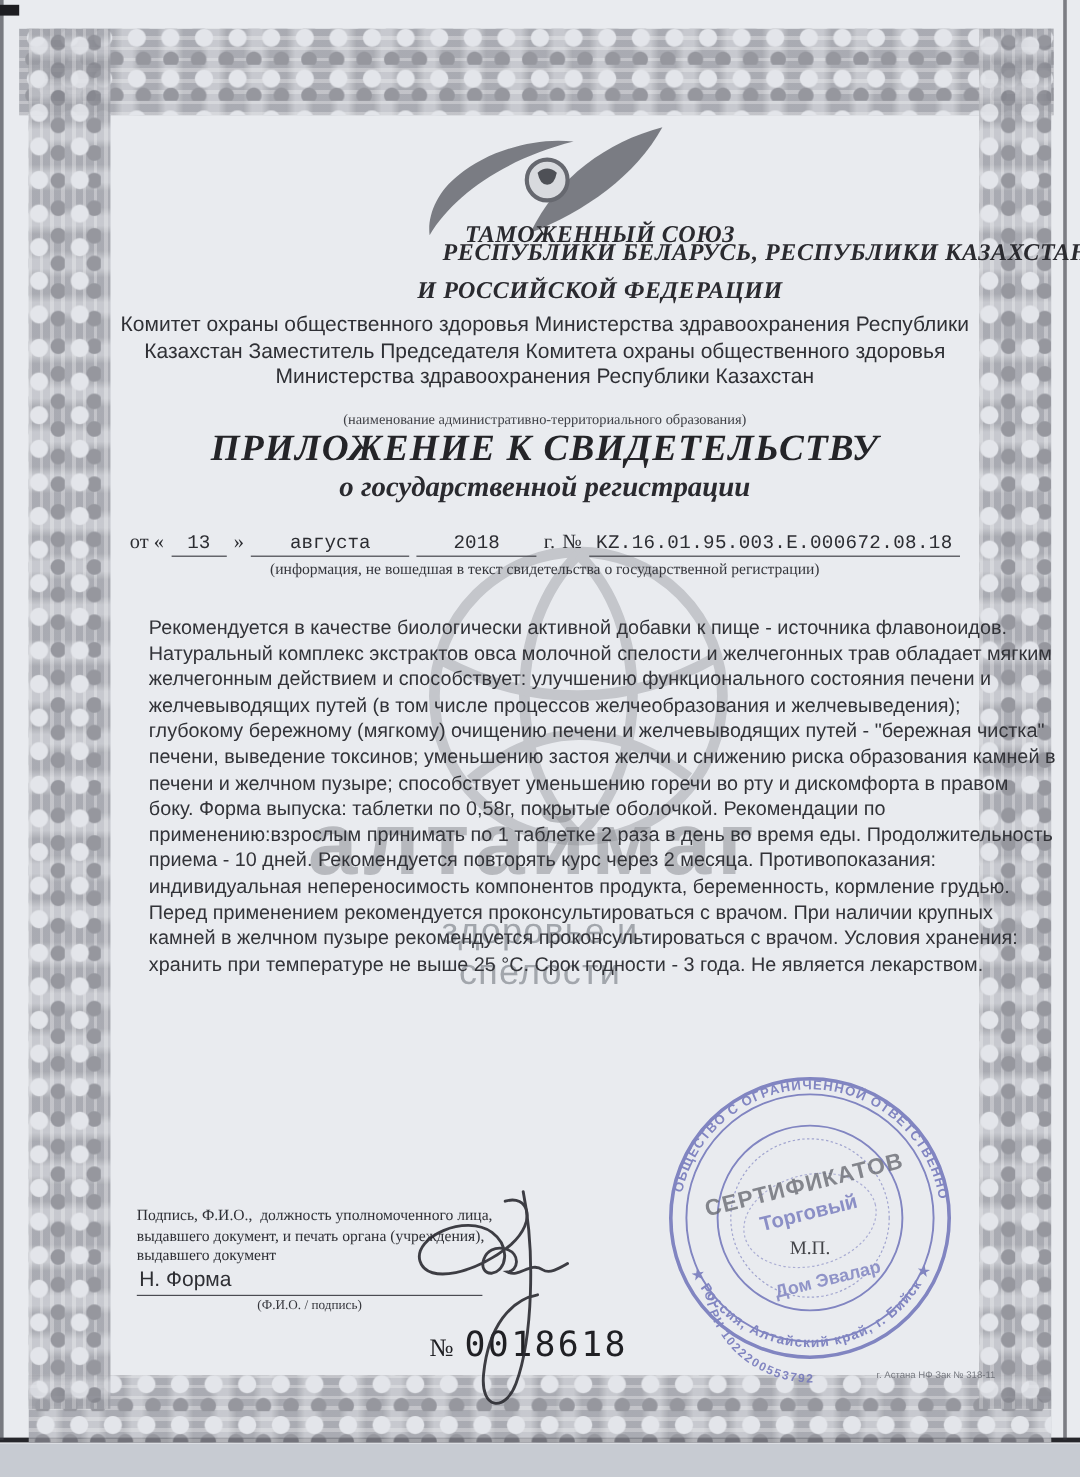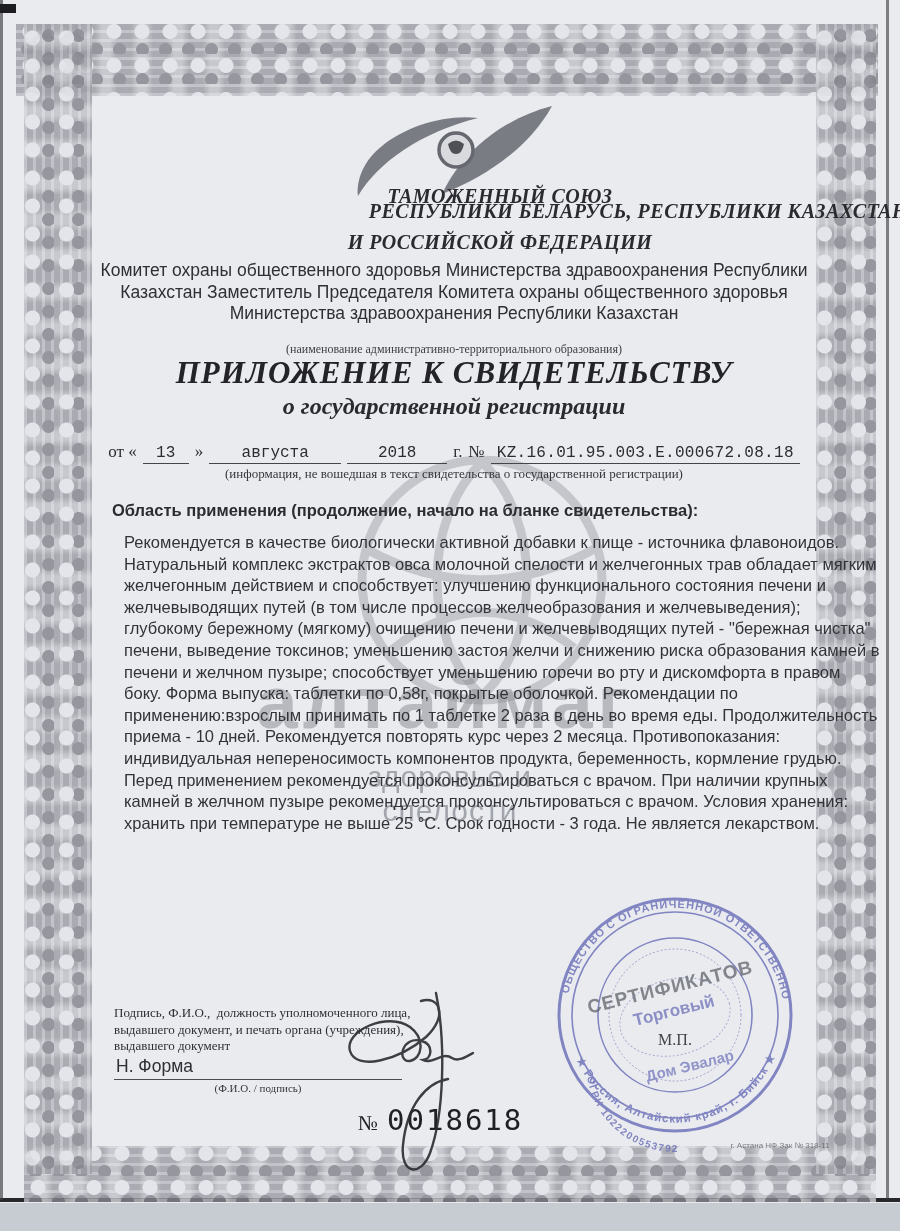--- a/index.html
+++ b/index.html
@@ -141,21 +141,20 @@
       <path d="M 130 12 C 190 70 190 190 130 246"></path>
       <path d="M 16 100 C 90 140 170 140 244 98"></path>
       <path d="M 40 200 C 100 150 160 150 222 198"></path>
     </g>
   </svg>
 
   <div class="wm-brand">алтаймаг</div>
   <div class="wm-tagline">здоровье и спелости</div>
 
   <div class="body-block">
-    <p class="body-heading">Область применения (продолжение, начало на бланке свидетельства):</p>
     <p class="body-text">Рекомендуется в качестве биологически активной добавки к пище - источника флавоноидов.
 Натуральный комплекс экстрактов овса молочной спелости и желчегонных трав обладает мягким
 желчегонным действием и способствует: улучшению функционального состояния печени и
 желчевыводящих путей (в том числе процессов желчеобразования и желчевыведения);
 глубокому бережному (мягкому) очищению печени и желчевыводящих путей - "бережная чистка"
 печени, выведение токсинов; уменьшению застоя желчи и снижению риска образования камней в
 печени и желчном пузыре; способствует уменьшению горечи во рту и дискомфорта в правом
 боку. Форма выпуска: таблетки по 0,58г, покрытые оболочкой. Рекомендации по
 применению:взрослым принимать по 1 таблетке 2 раза в день во время еды. Продолжительность
 приема - 10 дней. Рекомендуется повторять курс через 2 месяца. Противопоказания:

